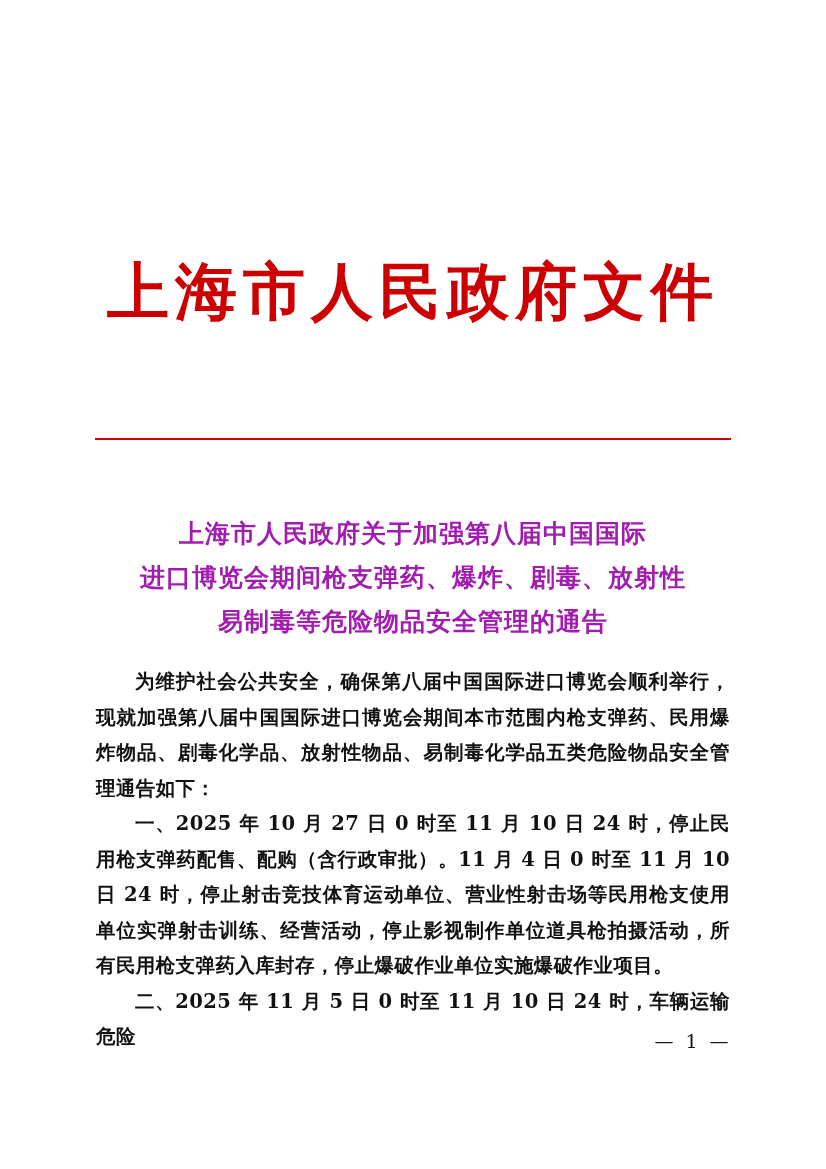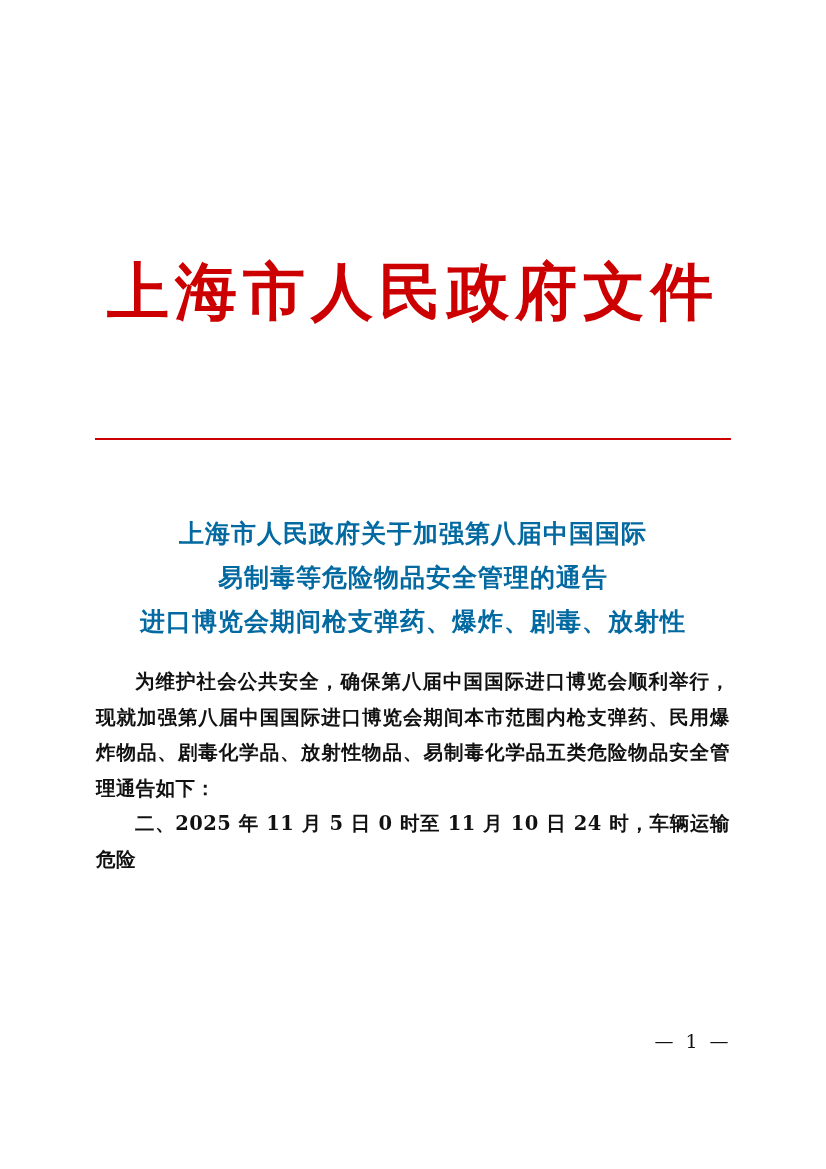--- a/index.html
+++ b/index.html
@@ -58,21 +58,21 @@
     position: absolute;
     top: 512px;
     left: 113px;
     width: 600px;
     text-align: center;
     font-family: "DejaVu Serif", "Liberation Serif", serif;
     font-weight: bold;
     font-size: 25px;
     line-height: 44px;
     letter-spacing: 1px;
-    color: #0369a1;
+    color: #a21caf;
   }
   .title-block .tline {
     display: block;
     white-space: nowrap;
   }
   .body-text {
     position: absolute;
     top: 664px;
     left: 96px;
     width: 634px;
@@ -109,26 +109,27 @@
 
 <div class="page">
 
   <div class="masthead">上海市人民政府文件</div>
 
 
   <div class="red-rule"></div>
 
   <div class="title-block">
     <span class="tline">上海市人民政府关于加强第八届中国国际</span>
+    <span class="tline">进口博览会期间枪支弹药、爆炸、剧毒、放射性</span>
     <span class="tline">易制毒等危险物品安全管理的通告</span>
-    <span class="tline">进口博览会期间枪支弹药、爆炸、剧毒、放射性</span>
   </div>
 
   <div class="body-text">
     <p>为维护社会公共安全，确保第八届中国国际进口博览会顺利举行，现就加强第八届中国国际进口博览会期间本市范围内枪支弹药、民用爆炸物品、剧毒化学品、放射性物品、易制毒化学品五类危险物品安全管理通告如下：</p>
+    <p>一、2025 年 10 月 27 日 0 时至 11 月 10 日 24 时，停止民用枪支弹药配售、配购（含行政审批）。11 月 4 日 0 时至 11 月 10 日 24 时，停止射击竞技体育运动单位、营业性射击场等民用枪支使用单位实弹射击训练、经营活动，停止影视制作单位道具枪拍摄活动，所有民用枪支弹药入库封存，停止爆破作业单位实施爆破作业项目。</p>
     <p>二、2025 年 11 月 5 日 0 时至 11 月 10 日 24 时，车辆运输危险</p>
   </div>
 
   <div class="page-number">
     <span class="pn-inner">— 1 —</span>
   </div>
 
 </div>
 
 </body></html>

